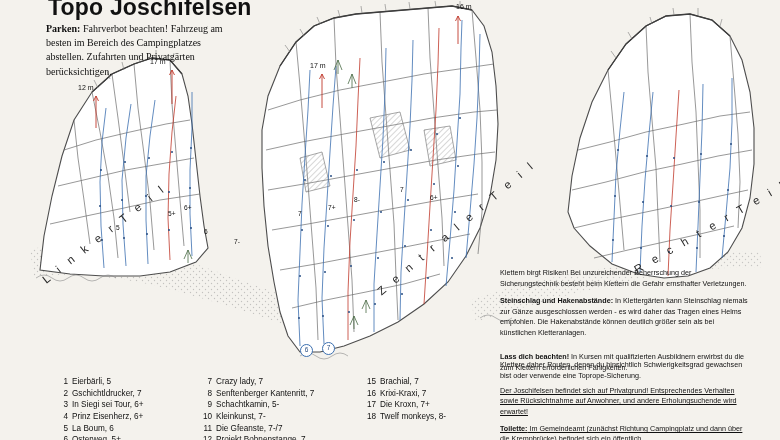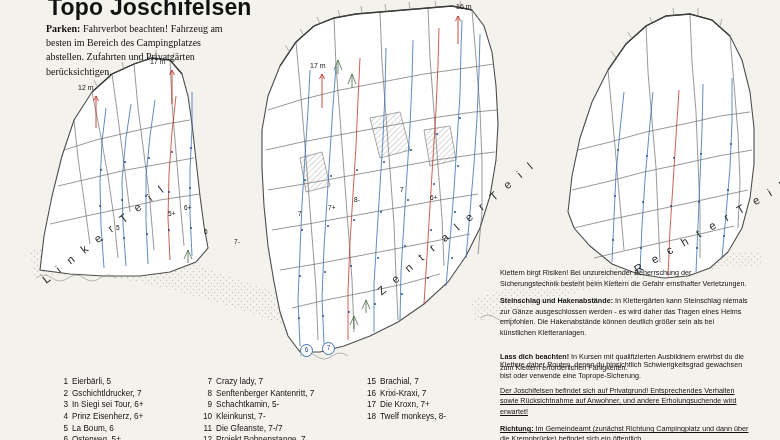--- a/index.html
+++ b/index.html
@@ -355,16 +355,16 @@
       <div class="row"><span class="num">16</span><span>Krixi-Kraxi, 7</span></div>
       <div class="row"><span class="num">17</span><span>Die Kroxn, 7+</span></div>
       <div class="row"><span class="num">18</span><span>Twelf monkeys, 8-</span></div>
     </div>
   </div>
 
   <div class="bnote" id="bnote-privat">
     <span>Der Joschifelsen befindet sich auf Privatgrund! Entsprechendes Verhalten sowie Rücksichtnahme auf Anwohner, und andere Erholungsuchende wird erwartet!</span>
   </div>
   <div class="bnote" id="bnote-toilette">
-    <b>Richtung:</b><span> Im Gemeindeamt (zunächst Richtung Campingplatz und dann über die Krempbrücke) befindet sich ein öffentlich</span>
+    <b>Toilette:</b><span> Im Gemeindeamt (zunächst Richtung Campingplatz und dann über die Krempbrücke) befindet sich ein öffentlich</span>
   </div>
 
 </div>
 
 </body></html>

